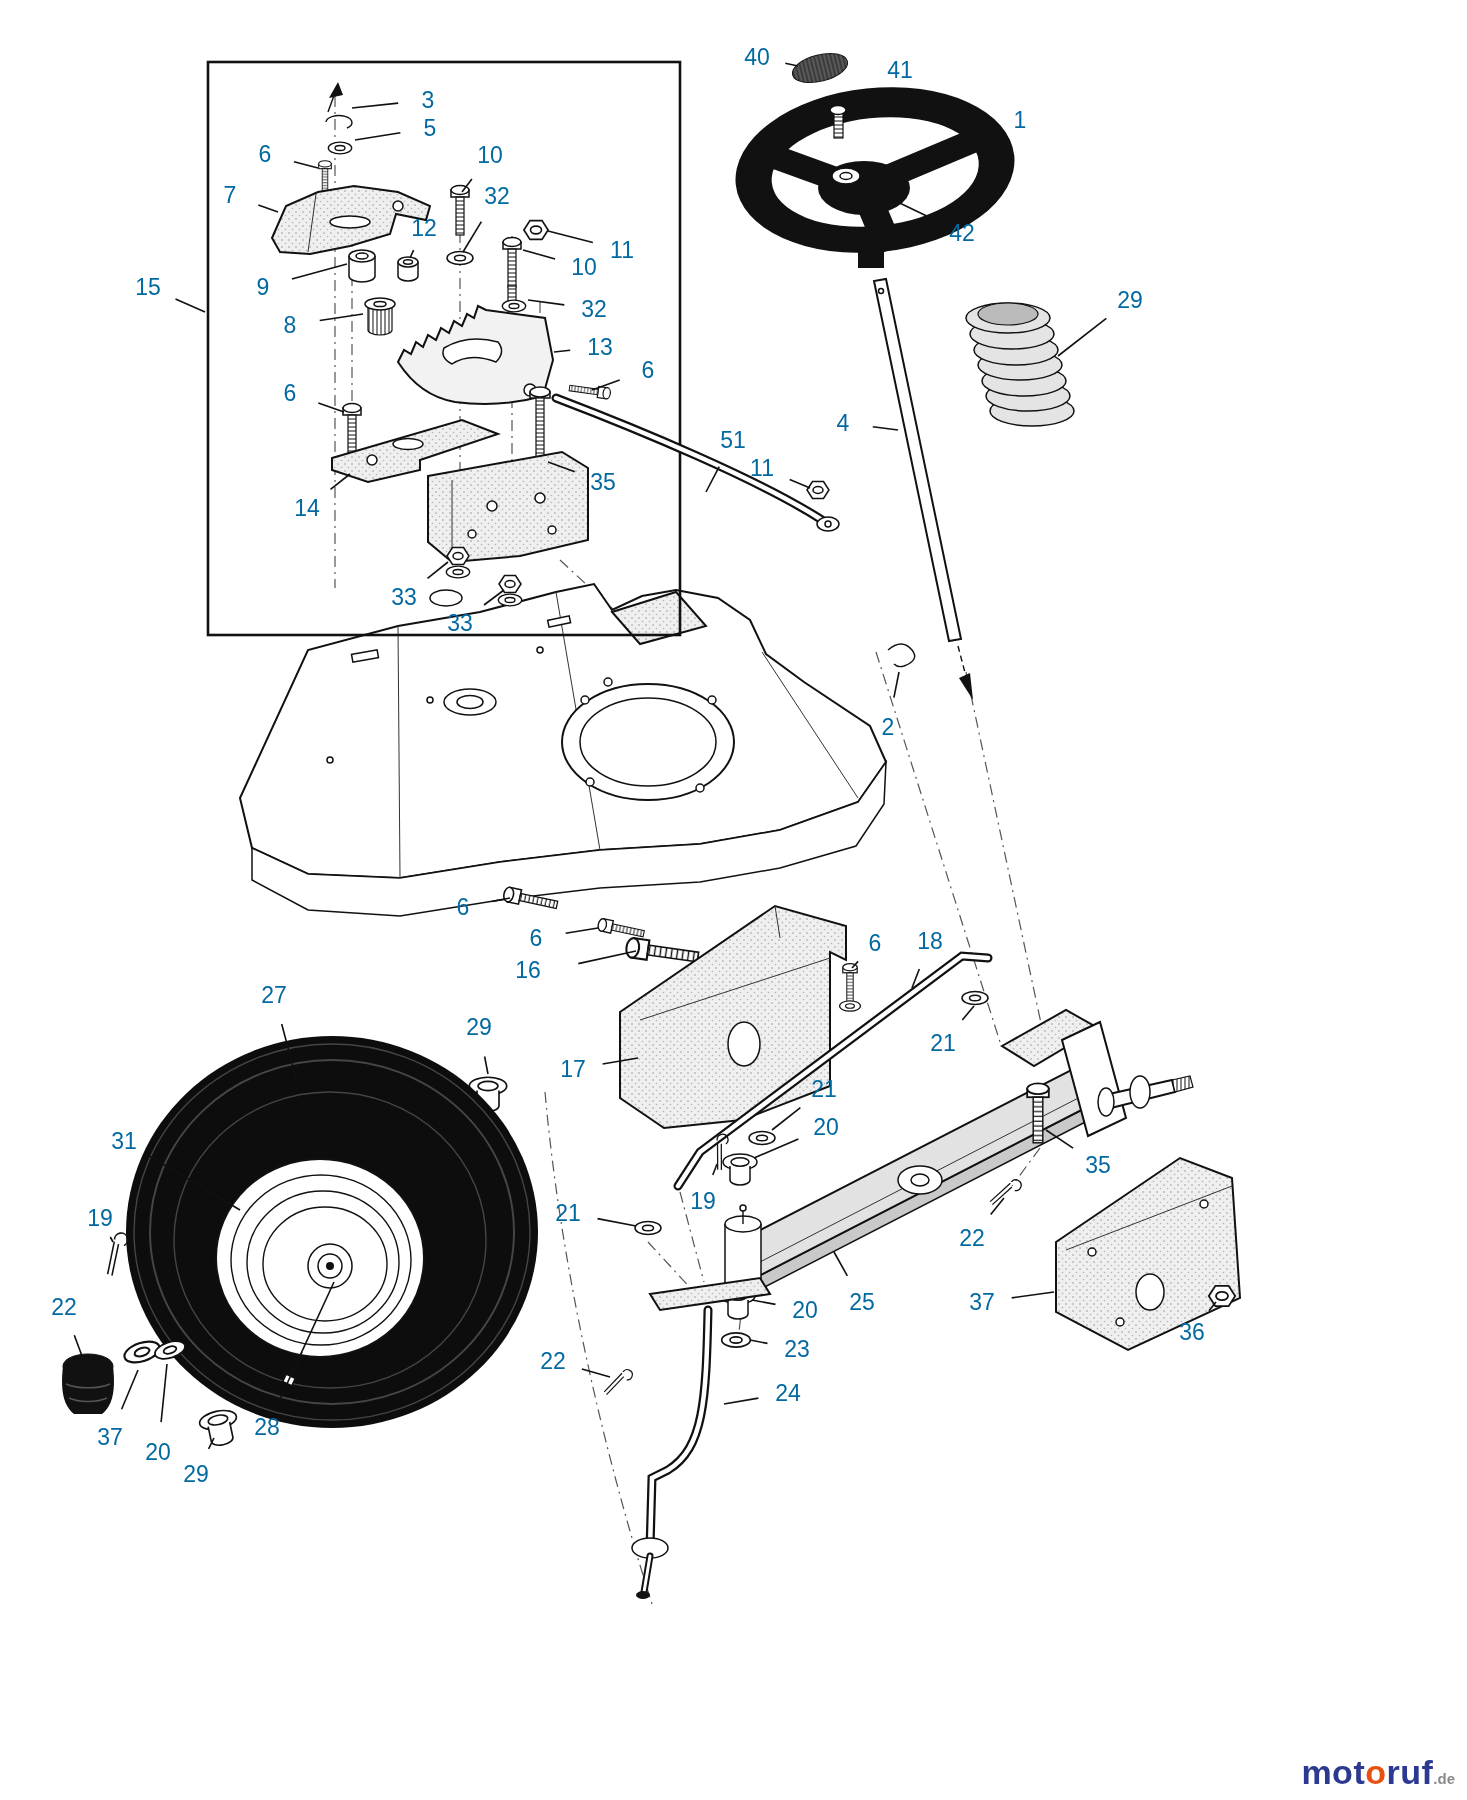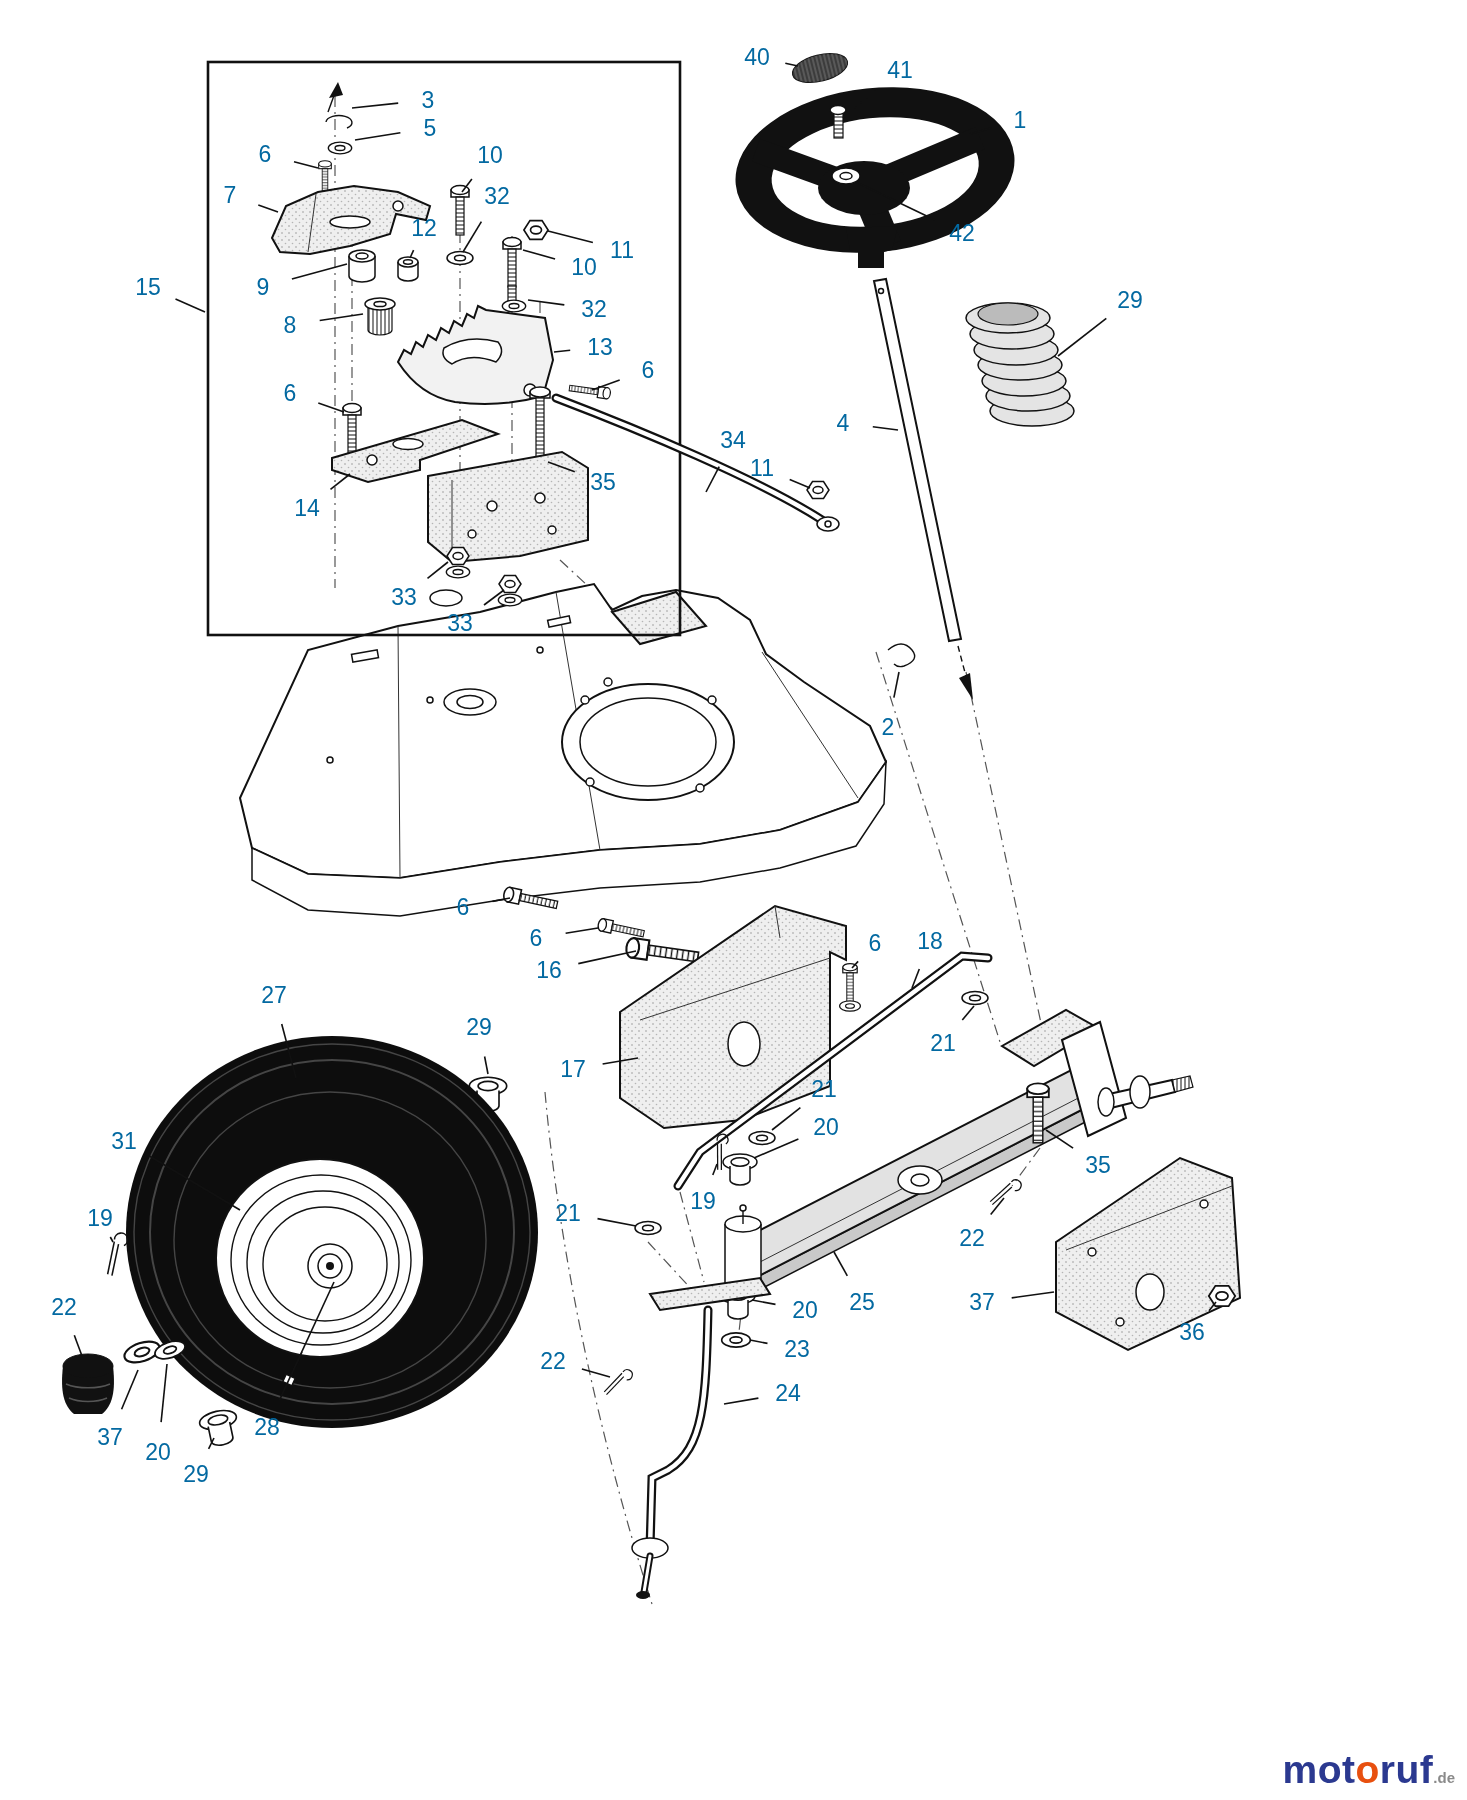--- a/index.html
+++ b/index.html
@@ -20,21 +20,21 @@
   .crease{fill:none;stroke:#333;stroke-width:1;}
   .dd{fill:none;stroke:#555;stroke-width:1.2;stroke-dasharray:11 5 2 5;}
   .rodo{fill:none;stroke:#111;stroke-width:9;stroke-linecap:round;}
   .rodi{fill:none;stroke:#fff;stroke-width:4.5;stroke-linecap:round;}
   .rodo2{fill:none;stroke:#111;stroke-width:7;stroke-linecap:round;}
   .rodi2{fill:none;stroke:#fff;stroke-width:3;stroke-linecap:round;}
   .leader{stroke:#111;stroke-width:1.6;}
   .spoke{stroke:#111;fill:none;}
   
   .watermark{position:absolute;right:12px;bottom:8px;font-weight:bold;white-space:nowrap;}
-  .wm-brand{font-size:39px;letter-spacing:.5px;}
+  .wm-brand{font-size:34px;letter-spacing:.5px;}
   .wm-blue{color:#2b3990;}
   .wm-orange{color:#e8500f;}
   .wm-suffix{color:#8a8a8a;font-size:15px;}
 </style>
 </head>
 <body>
 
 <div class="stage">
 
 <svg class="art" width="1467" height="1800" viewBox="0 0 1467 1800" xmlns="http://www.w3.org/2000/svg">
@@ -442,26 +442,26 @@
       <div class="part-label" style="left: 603px; top: 482px;">35</div>
       <div class="part-label" style="left: 307px; top: 508px;">14</div>
       <div class="part-label" style="left: 404px; top: 597px;">33</div>
       <div class="part-label" style="left: 460px; top: 623px;">33</div>
       <div class="part-label" style="left: 757px; top: 57px;">40</div>
       <div class="part-label" style="left: 900px; top: 70px;">41</div>
       <div class="part-label" style="left: 1020px; top: 120px;">1</div>
       <div class="part-label" style="left: 962px; top: 233px;">42</div>
       <div class="part-label" style="left: 1130px; top: 300px;">29</div>
       <div class="part-label" style="left: 843px; top: 423px;">4</div>
-      <div class="part-label" style="left: 733px; top: 440px;">34</div>
+      <div class="part-label" style="left: 733px; top: 440px;">51</div>
       <div class="part-label" style="left: 762px; top: 468px;">11</div>
       <div class="part-label" style="left: 888px; top: 727px;">2</div>
       <div class="part-label" style="left: 463px; top: 907px;">6</div>
       <div class="part-label" style="left: 536px; top: 938px;">6</div>
-      <div class="part-label" style="left: 549px; top: 970px;">16</div>
+      <div class="part-label" style="left: 528px; top: 970px;">16</div>
       <div class="part-label" style="left: 930px; top: 941px;">18</div>
       <div class="part-label" style="left: 875px; top: 943px;">6</div>
       <div class="part-label" style="left: 274px; top: 995px;">27</div>
       <div class="part-label" style="left: 479px; top: 1027px;">29</div>
       <div class="part-label" style="left: 943px; top: 1043px;">21</div>
       <div class="part-label" style="left: 573px; top: 1069px;">17</div>
       <div class="part-label" style="left: 824px; top: 1089px;">21</div>
       <div class="part-label" style="left: 826px; top: 1127px;">20</div>
       <div class="part-label" style="left: 124px; top: 1141px;">31</div>
       <div class="part-label" style="left: 1098px; top: 1165px;">35</div>

